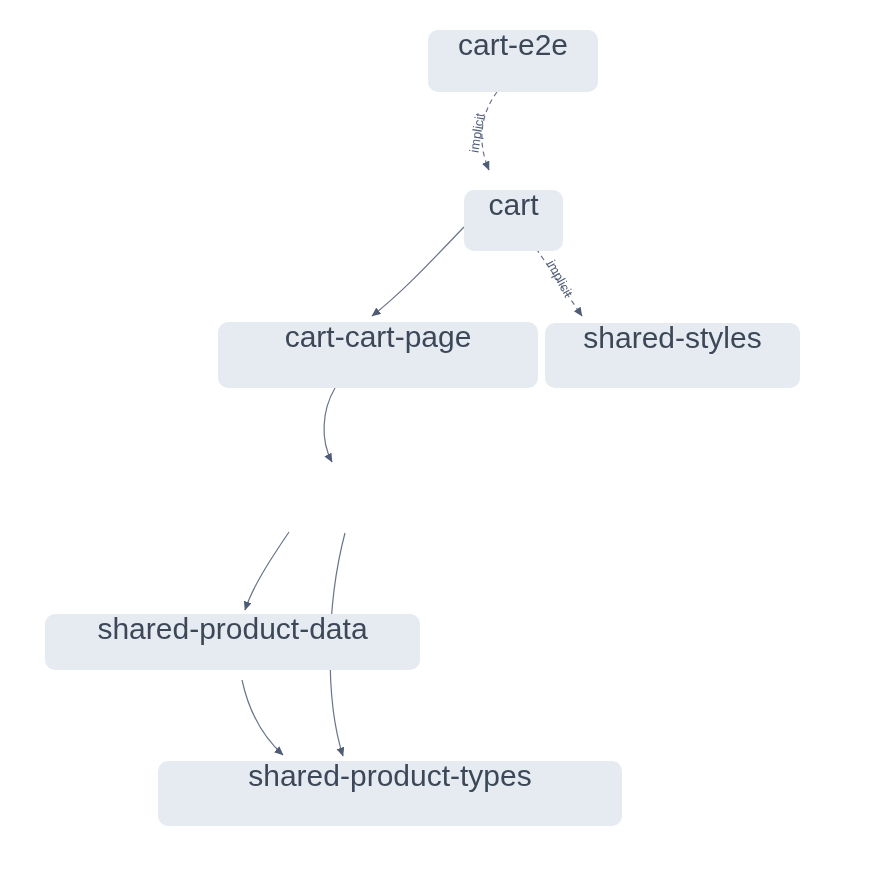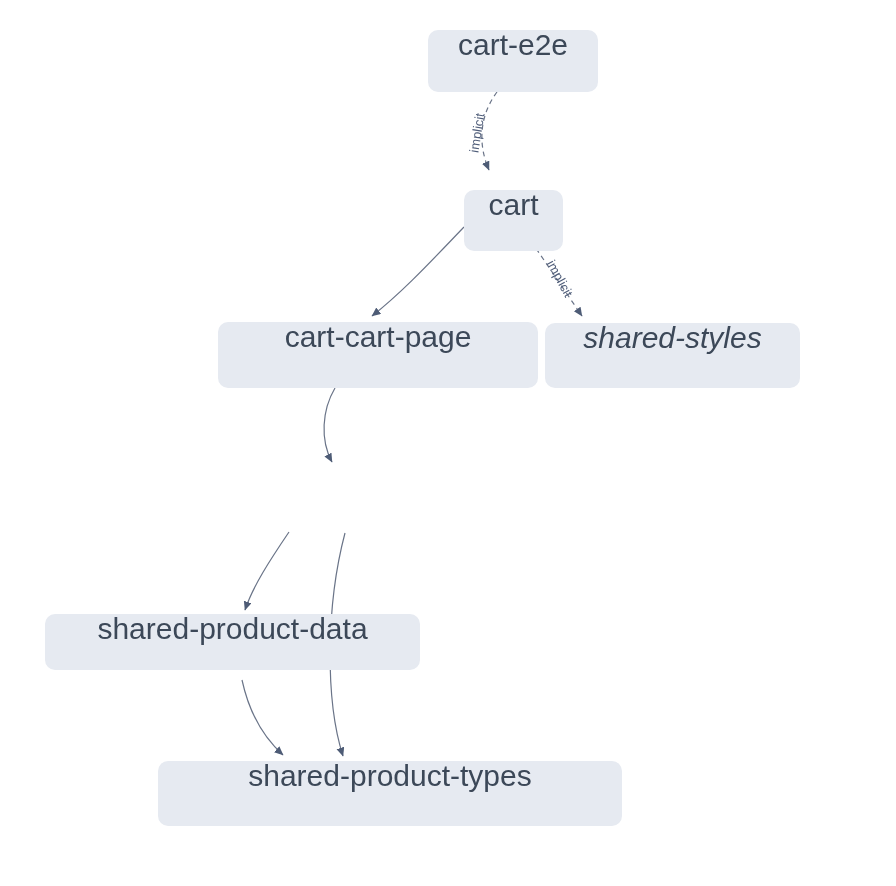--- a/index.html
+++ b/index.html
@@ -82,21 +82,21 @@
   <div id="nodes-layer">
       <div class="graph-node" style="left: 428px; top: 30px; width: 170px; height: 62px;">
         <span>cart-e2e</span>
       </div>
       <div class="graph-node" style="left: 464px; top: 170px; width: 99px; height: 61px; margin-top: 20px;">
         <span>cart</span>
       </div>
       <div class="graph-node" style="left: 218px; top: 322px; width: 320px; height: 66px;">
         <span>cart-cart-page</span>
       </div>
-      <div class="graph-node" style="left: 545px; top: 323px; width: 255px; height: 65px; font-style: italic;">
+      <div class="graph-node" style="left: 545px; top: 323px; width: 255px; height: 65px;">
         <span>shared-styles</span>
       </div>
       <div class="graph-node" style="left: 45px; top: 614px; width: 375px; height: 56px;">
         <span>shared-product-data</span>
       </div>
       <div class="graph-node" style="left: 158px; top: 761px; width: 464px; height: 65px;">
         <span>shared-product-types</span>
       </div>
     </div>
 </div>

